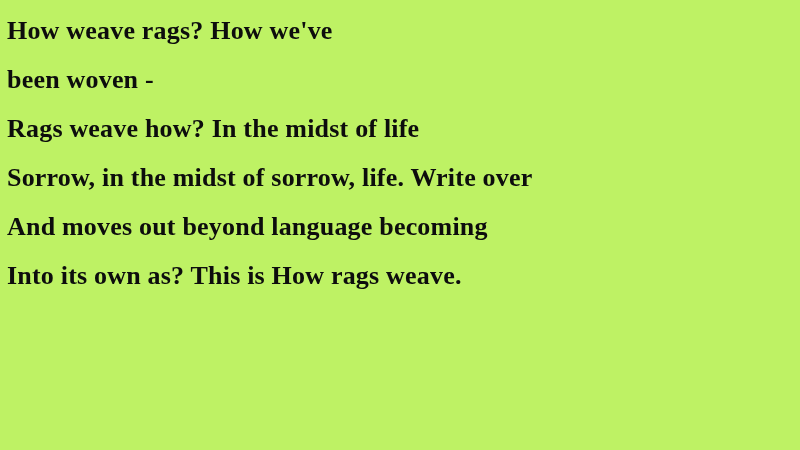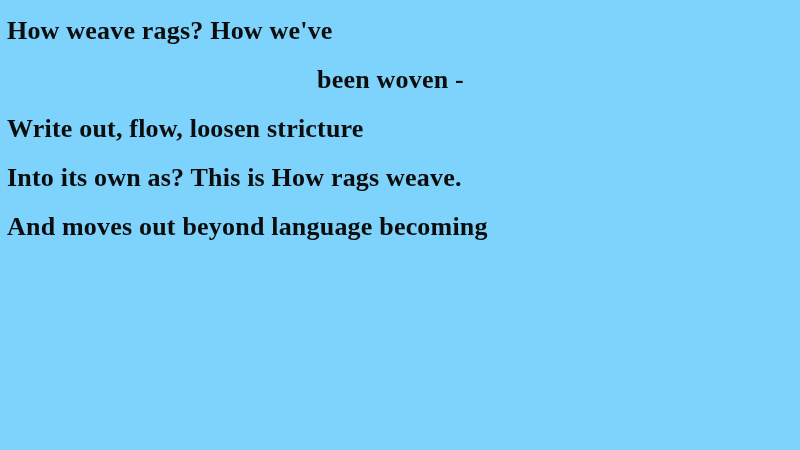--- a/index.html
+++ b/index.html
@@ -5,44 +5,45 @@
   html, body {
     margin: 0;
     padding: 0;
     background: #ffffff;
   }
   .page {
     position: relative;
     width: 800px;
     height: 450px;
     overflow: hidden;
-    background: #7dd3fc;
+    background: #bef264;
     box-sizing: border-box;
     padding: 6px 26px 0 7px;
     font-family: "Liberation Serif", "DejaVu Serif", serif;
     font-weight: bold;
     color: #0d0d0d;
   }
   .poem-line {
     margin: 0;
     padding: 0;
     height: 49px;
     line-height: 49px;
     font-size: 26px;
     letter-spacing: 0.2px;
     white-space: nowrap;
     text-align: left;
   }
   .poem-line.align-right {
-    text-align: center;
+    text-align: left;
     font-family: Liberation Serif, serif;
   }
 </style>
 </head>
 <body>
 
 <main class="page">
   <p class="poem-line">How weave rags? How we've</p>
   <p class="poem-line align-right">been woven -</p>
-  <p class="poem-line">Write out, flow, loosen stricture</p>
+  <p class="poem-line">Rags weave how? In the midst of life</p>
+  <p class="poem-line">Sorrow, in the midst of sorrow, life. Write over</p>
+  <p class="poem-line">And moves out beyond language becoming</p>
   <p class="poem-line">Into its own as? This is How rags weave.</p>
-  <p class="poem-line">And moves out beyond language becoming</p>
 </main>
 
 </body></html>

